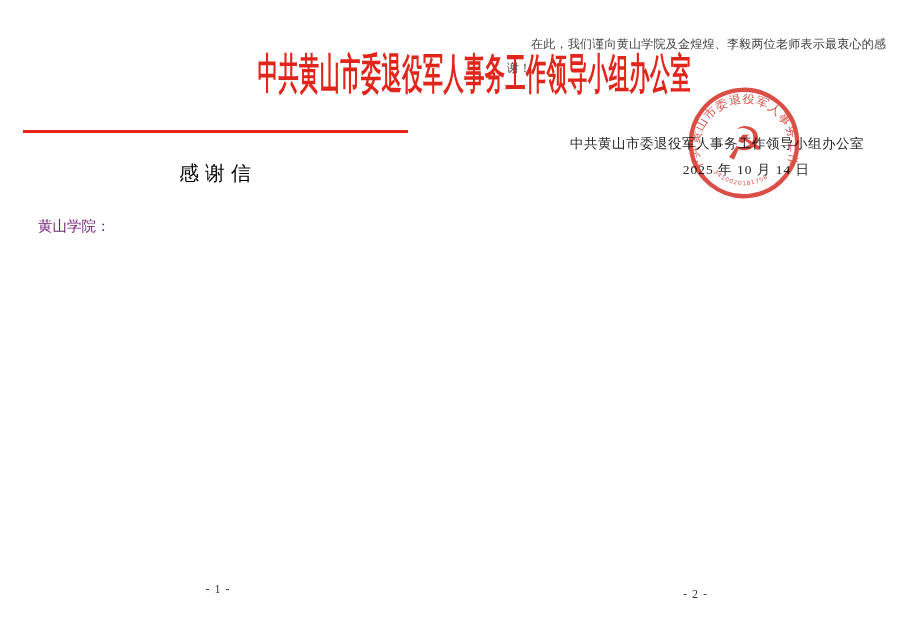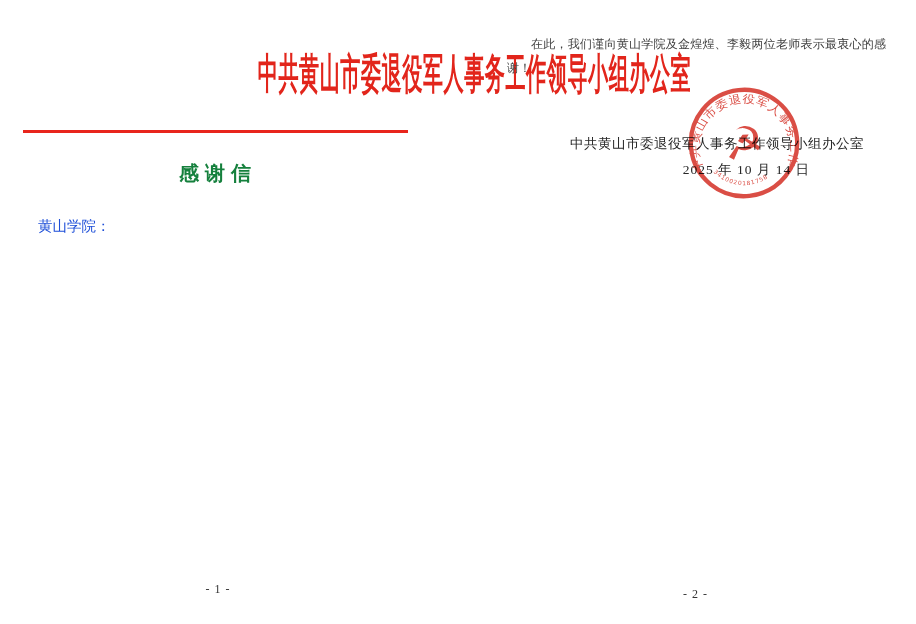--- a/index.html
+++ b/index.html
@@ -35,29 +35,29 @@
     font-family: "Liberation Serif", "DejaVu Serif", serif;
   }
   .red-rule {
     position: absolute; top: 130px; left: 0;
     width: 385px; height: 3px;
     background: #e8251c;
   }
   .letter-title {
     position: absolute; top: 160px; left: 0; width: 100%;
     text-align: center;
-    font-size: 20px; font-weight: bold;
+    font-size: 20px; font-weight: normal;
     letter-spacing: 6px;
-    color: #15803d;
+    color: #000000;
   }
   .body-text {
     position: absolute; top: 215px; left: 15px; right: 0;
     font-size: 14.5px; line-height: 23.3px;
     text-align: justify;
-    color: #1d4ed8;
+    color: #701a75;
   }
   .body-text p.para { text-indent: 2em; }
   .salutation { text-indent: 0; }
 
   
   .closing-wrap {
     position: absolute; top: 33px; left: 2px; right: 0;
     font-size: 12px; line-height: 23.5px;
     text-align: justify;
     color: #404040;

